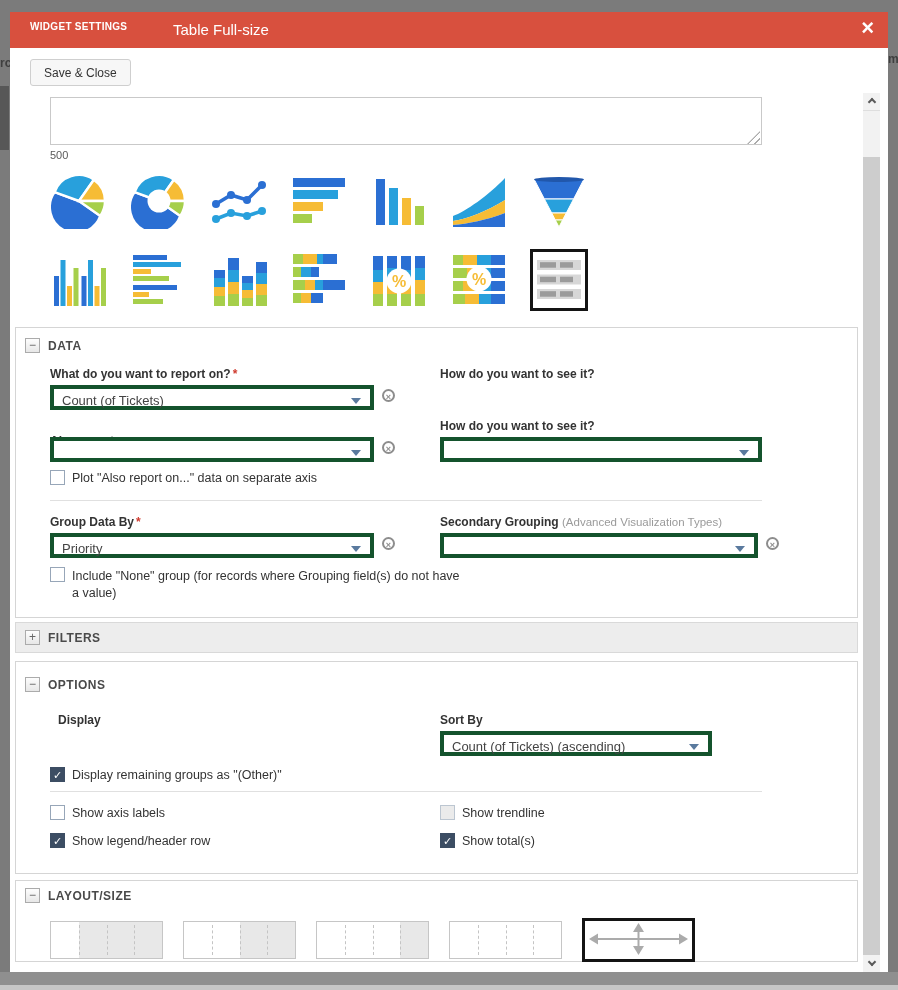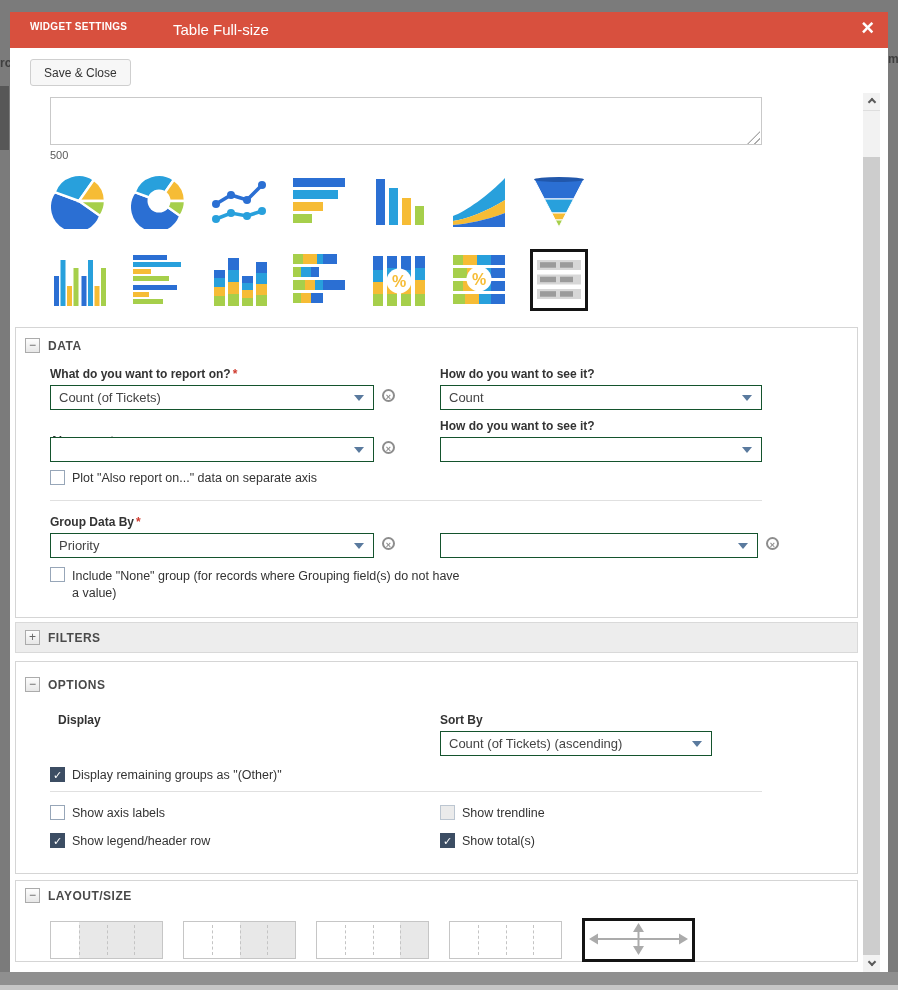--- a/index.html
+++ b/index.html
@@ -43,21 +43,21 @@
   .sec-layout { top:868px; height:82px; }
 
   .tog { position:absolute; width:15px; height:15px; border:1px solid #ababab; background:linear-gradient(#fdfdfd,#e7e7e7);
     color:#666; font-size:12px; line-height:13px; text-align:center; cursor:pointer; }
   .sec-lbl { position:absolute; font-size:12px; font-weight:bold; color:#4a4a4a; letter-spacing:.5px; }
 
   .lbl { position:absolute; font-size:12px; font-weight:bold; color:#333; white-space:nowrap; }
   .lbl .req { color:#cf3b2f; margin-left:2px; }
   .lbl .hint { color:#9a9a9a; font-weight:normal; font-size:11.5px; }
 
-  .dd { position:absolute; height:25px; border:1px solid #14532d; background:#fff; cursor:pointer; }
+  .dd { position:absolute; height:25px; border:4px solid #14532d; background:#fff; cursor:pointer; }
   .dd .val { position:absolute; left:8px; top:4px; font-size:13px; color:#444; white-space:nowrap; }
   .dd .arr { position:absolute; right:9px; top:9px; width:0; height:0;
     border-left:5px solid transparent; border-right:5px solid transparent; border-top:6px solid #5a7a9e; }
 
   .clear { position:absolute; width:13px; height:13px; border:2px solid #8d8d8d; border-radius:50%;
     color:#8d8d8d; font-size:9px; font-weight:bold; line-height:12px; text-align:center; cursor:pointer; }
 
   .cb { position:absolute; width:15px; height:15px; border:1px solid #97a6b8; background:#fff;
     color:#fff; font-size:11px; line-height:14px; text-align:center; cursor:pointer; }
   .cb.checked { background:#3c4d63; border-color:#3c4d63; }
@@ -304,24 +304,20 @@
     </div>
     <div class="dd" style="left:40px;top:373px;width:324px">
       <span class="val">Count (of Tickets)</span>
       <span class="arr"></span>
     </div>
     <span class="clear" style="left:372px;top:377px">×</span>
 
     <div class="lbl" style="left:430px;top:355px">
       <span>How do you want to see it?</span>
     </div>
-    <div class="dd" style="left:430px;top:373px;width:322px">
-      <span class="val">Count</span>
-      <span class="arr"></span>
-    </div>
 
     <div class="lbl" style="left:40px;top:422px">
       <span>Also report on...</span>
     </div>
     <div class="dd" style="left:40px;top:425px;width:324px">
       <span class="val"></span>
       <span class="arr"></span>
     </div>
     <span class="clear" style="left:372px;top:429px">×</span>
 
@@ -340,20 +336,23 @@
 
     <div class="lbl" style="left:40px;top:503px">
       <span>Group Data By</span><span class="req">*</span>
     </div>
     <div class="dd" style="left:40px;top:521px;width:324px">
       <span class="val">Priority</span>
       <span class="arr"></span>
     </div>
     <span class="clear" style="left:372px;top:525px">×</span>
 
+    <div class="lbl" style="left:430px;top:503px">
+      <span>Secondary Grouping</span> <span class="hint">(Advanced Visualization Types)</span>
+    </div>
     <div class="dd" style="left:430px;top:521px;width:318px">
       <span class="val"></span>
       <span class="arr"></span>
     </div>
     <span class="clear" style="left:756px;top:525px">×</span>
 
     <span class="cb" style="left:40px;top:555px"></span>
     <span class="cblbl" style="left:62px;top:556px;width:392px;line-height:17px">Include "None" group (for records where Grouping field(s) do not have a value)</span>
 
     <div class="bar-filters"></div>

